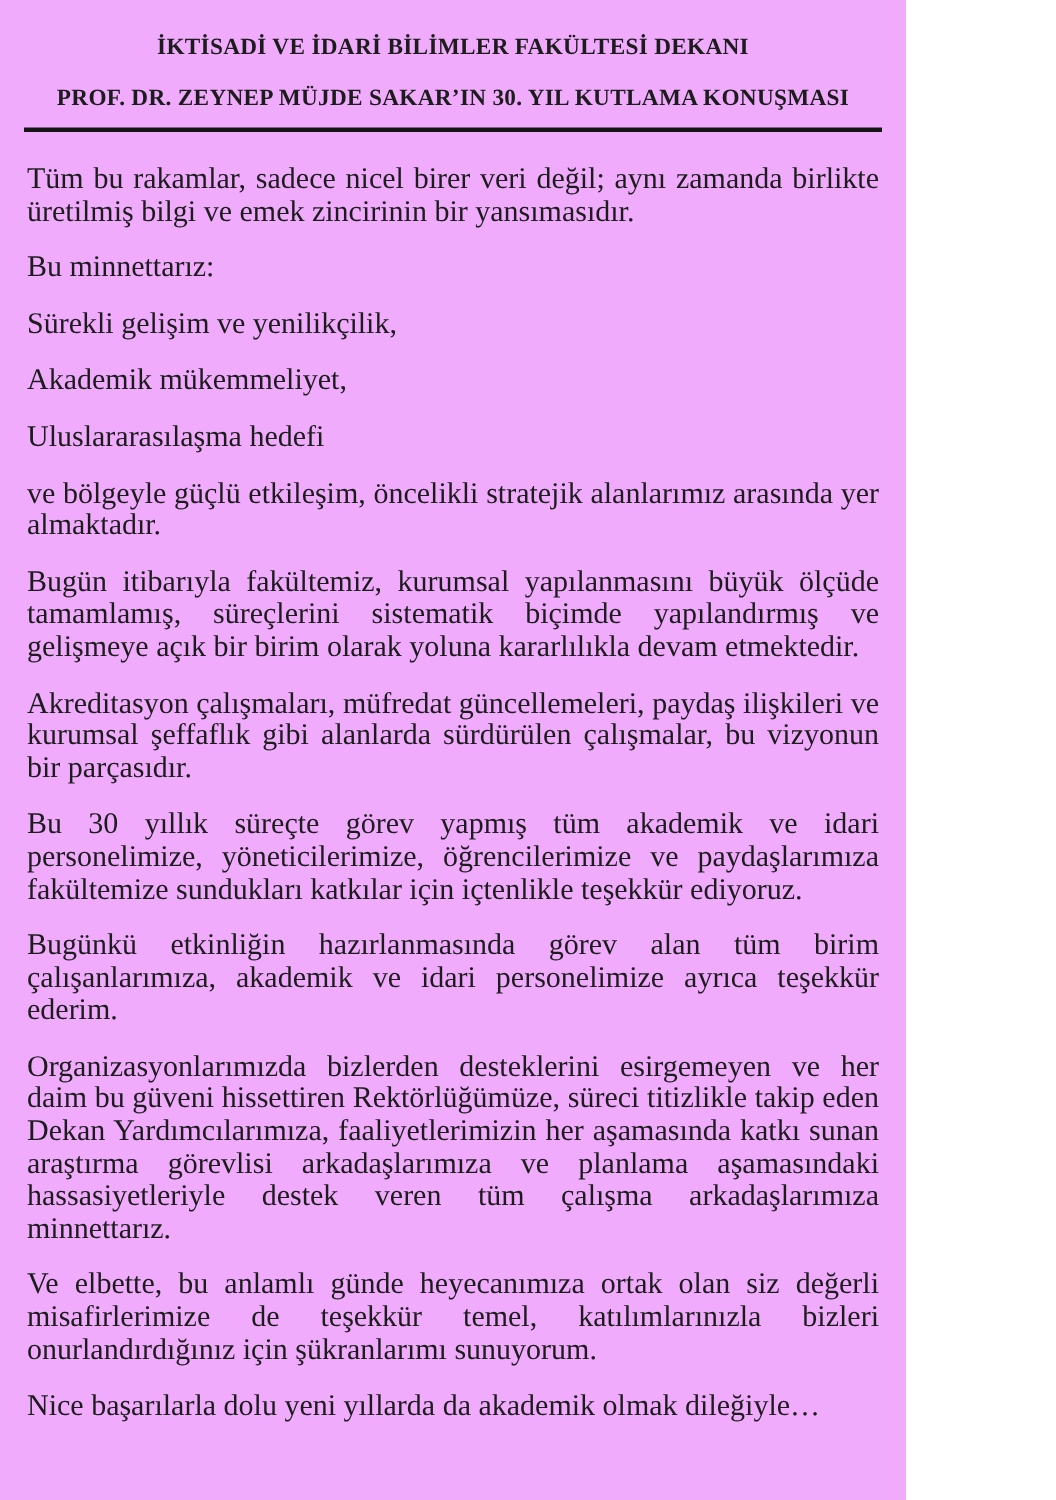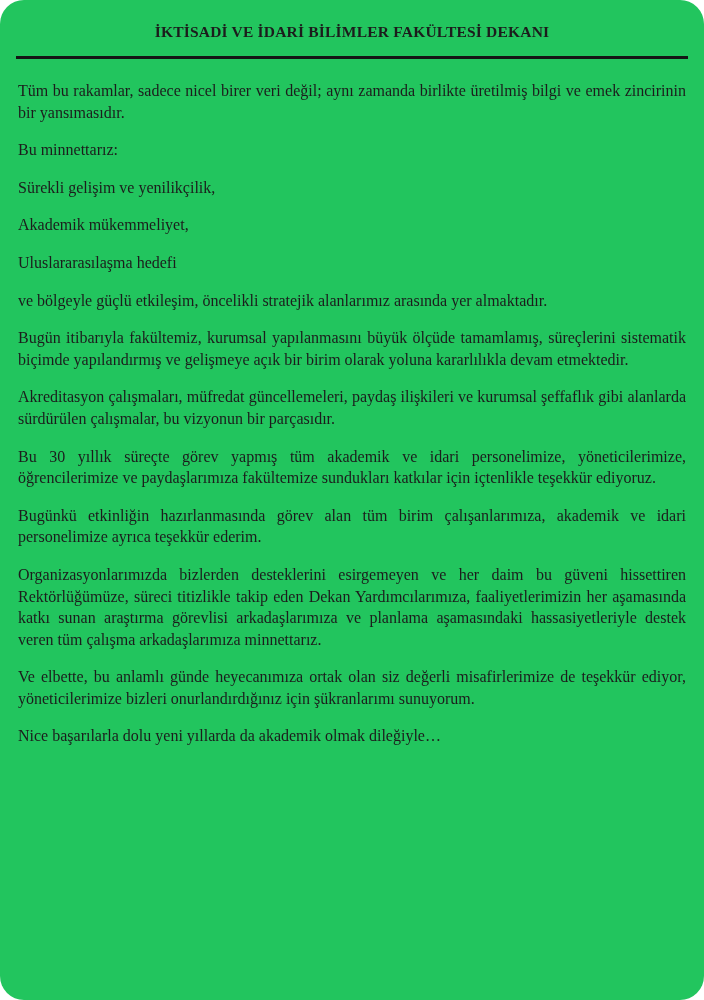--- a/index.html
+++ b/index.html
@@ -2,29 +2,28 @@
 <html lang="tr"><head>
 <meta charset="utf-8">
 <style>
   html, body {
     margin: 0;
     padding: 0;
     background: #ffffff;
   }
   .page {
     position: relative;
-    width: 704px;
+    width: 604px;
     height: 1000px;
     box-sizing: border-box;
-    background: #22c55e;
+    background: #f0abfc;
     padding: 22px 18px 0 18px;
     font-family: "Liberation Serif", "DejaVu Serif", serif;
     color: #1c1c1c;
     overflow: hidden;
-    border-radius: 24px;
   }
   .doc-header {
     text-align: center;
     font-weight: bold;
     font-size: 15.5px;
   }
   .doc-header .hline1 {
     line-height: 20px;
     margin: 0 0 14px 0;
     letter-spacing: 0.2px;
@@ -33,46 +32,47 @@
     line-height: 20px;
     margin: 0 0 9px 0;
     letter-spacing: 0.2px;
   }
   .header-rule {
     border: none;
     border-top: 3px solid #151515;
     margin: 0 -2px 21px -2px;
   }
   .doc-body p {
-    font-size: 16px;
+    font-size: 20px;
     line-height: 21.6px;
     text-align: justify;
     margin: 0 0 16px 0;
   }
 </style>
 </head>
 <body>
 
 <div class="page">
 
   <div class="doc-header">
     <div class="hline1">İKTİSADİ VE İDARİ BİLİMLER FAKÜLTESİ DEKANI</div>
+    <div class="hline2">PROF. DR. ZEYNEP MÜJDE SAKAR’IN 30. YIL KUTLAMA KONUŞMASI</div>
   </div>
 
   <hr class="header-rule">
 
   <div class="doc-body">
     <p>Tüm bu rakamlar, sadece nicel birer veri değil; aynı zamanda birlikte üretilmiş bilgi ve emek zincirinin bir yansımasıdır.</p>
     <p>Bu minnettarız:</p>
     <p>Sürekli gelişim ve yenilikçilik,</p>
     <p>Akademik mükemmeliyet,</p>
     <p>Uluslararasılaşma hedefi</p>
     <p>ve bölgeyle güçlü etkileşim, öncelikli stratejik alanlarımız arasında yer almaktadır.</p>
     <p>Bugün itibarıyla fakültemiz, kurumsal yapılanmasını büyük ölçüde tamamlamış, süreçlerini sistematik biçimde yapılandırmış ve gelişmeye açık bir birim olarak yoluna kararlılıkla devam etmektedir.</p>
     <p>Akreditasyon çalışmaları, müfredat güncellemeleri, paydaş ilişkileri ve kurumsal şeffaflık gibi alanlarda sürdürülen çalışmalar, bu vizyonun bir parçasıdır.</p>
     <p>Bu 30 yıllık süreçte görev yapmış tüm akademik ve idari personelimize, yöneticilerimize, öğrencilerimize ve paydaşlarımıza fakültemize sundukları katkılar için içtenlikle teşekkür ediyoruz.</p>
     <p>Bugünkü etkinliğin hazırlanmasında görev alan tüm birim çalışanlarımıza, akademik ve idari personelimize ayrıca teşekkür ederim.</p>
     <p>Organizasyonlarımızda bizlerden desteklerini esirgemeyen ve her daim bu güveni hissettiren Rektörlüğümüze, süreci titizlikle takip eden Dekan Yardımcılarımıza, faaliyetlerimizin her aşamasında katkı sunan araştırma görevlisi arkadaşlarımıza ve planlama aşamasındaki hassasiyetleriyle destek veren tüm çalışma arkadaşlarımıza minnettarız.</p>
-    <p>Ve elbette, bu anlamlı günde heyecanımıza ortak olan siz değerli misafirlerimize de teşekkür ediyor, yöneticilerimize bizleri onurlandırdığınız için şükranlarımı sunuyorum.</p>
+    <p>Ve elbette, bu anlamlı günde heyecanımıza ortak olan siz değerli misafirlerimize de teşekkür temel, katılımlarınızla bizleri onurlandırdığınız için şükranlarımı sunuyorum.</p>
     <p>Nice başarılarla dolu yeni yıllarda da akademik olmak dileğiyle…</p>
   </div>
 
 </div>
 
 </body></html>

